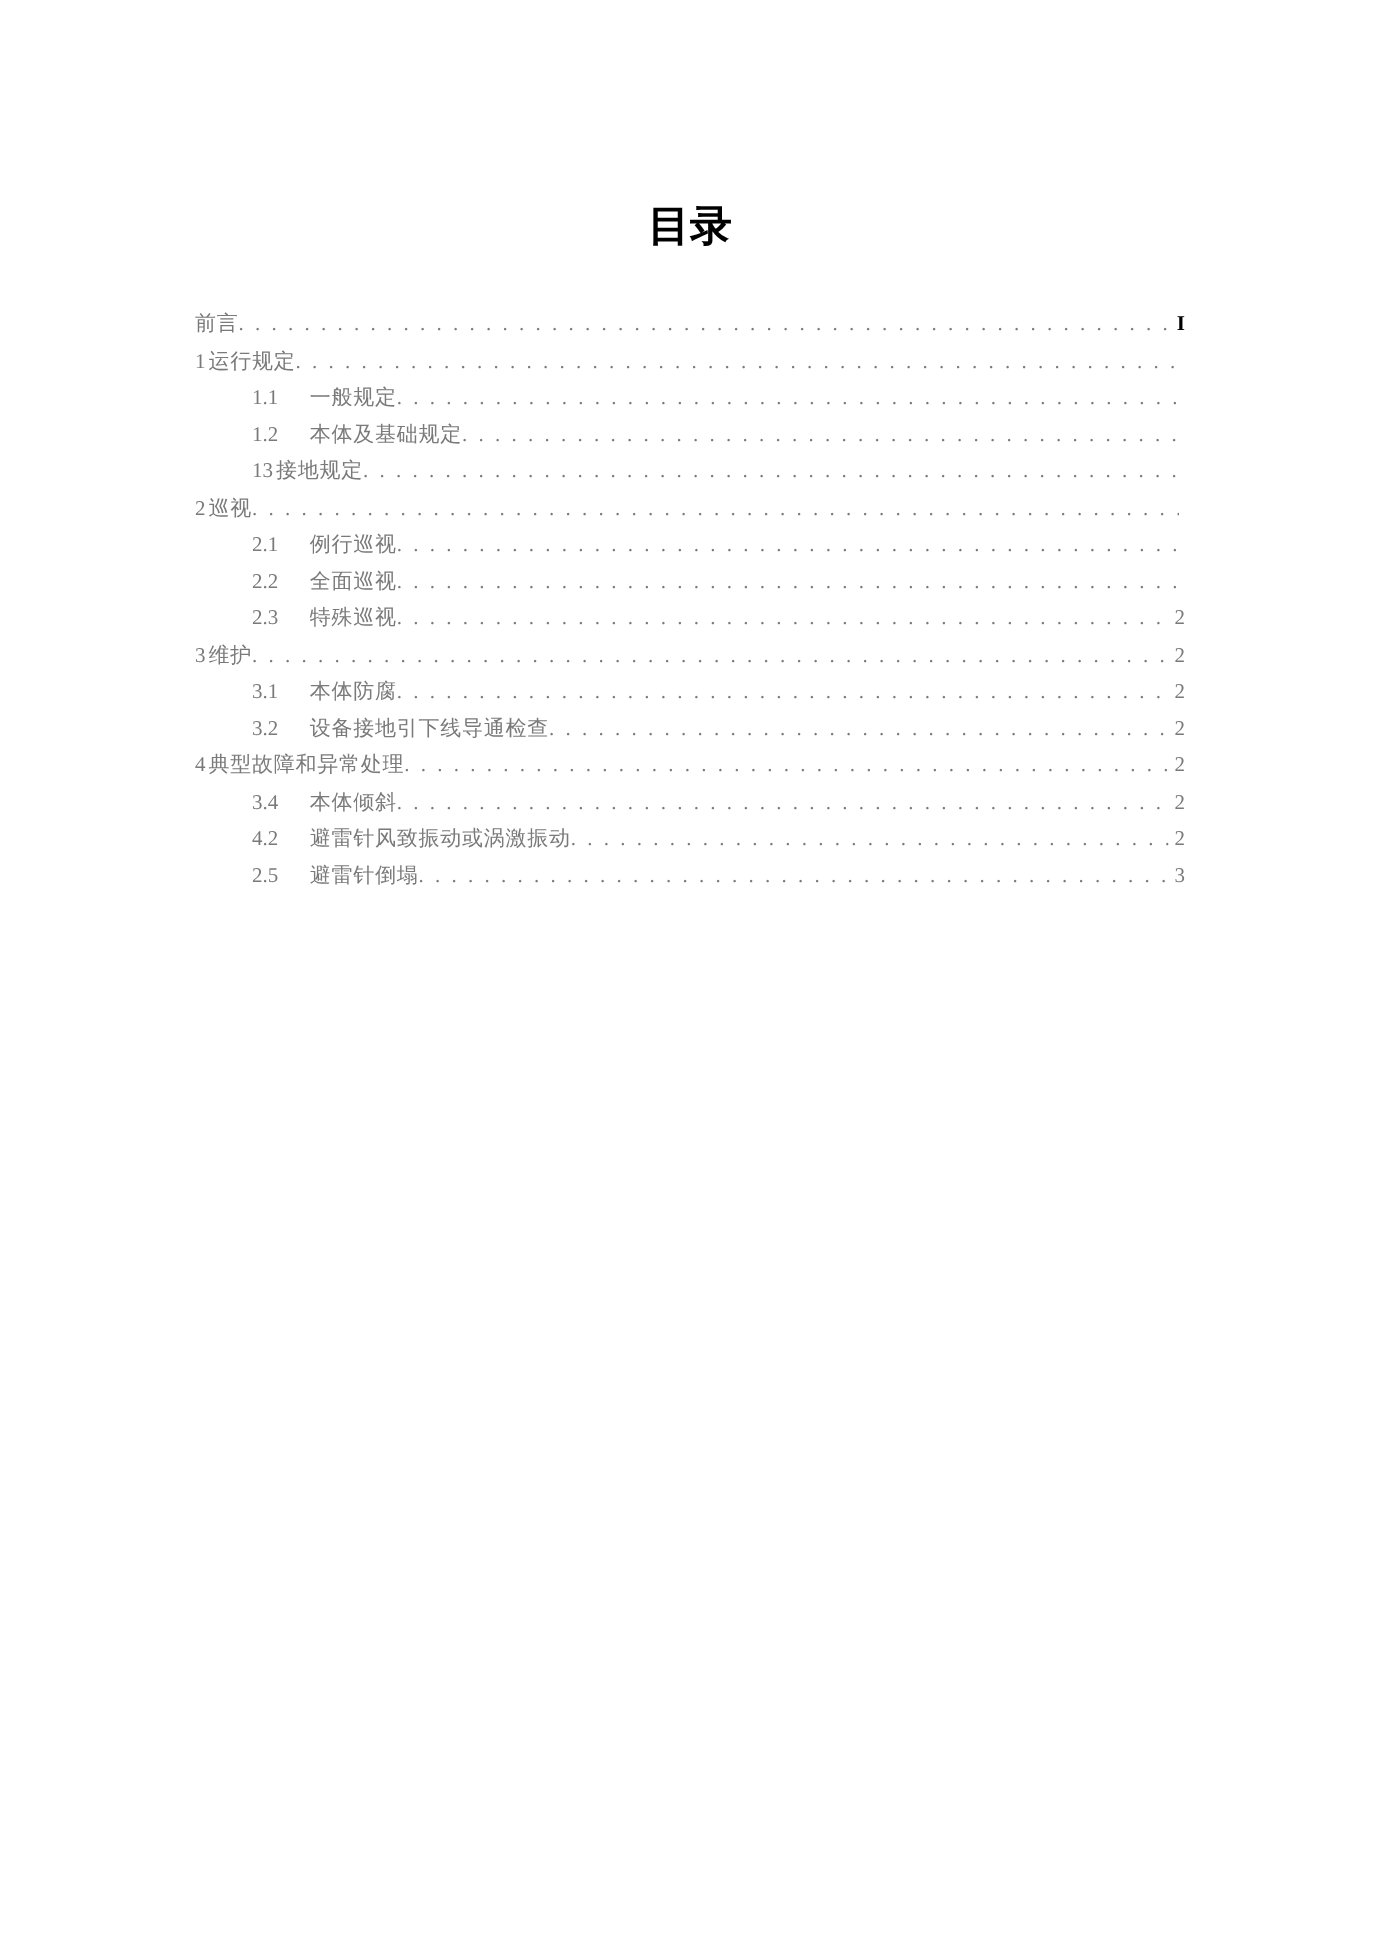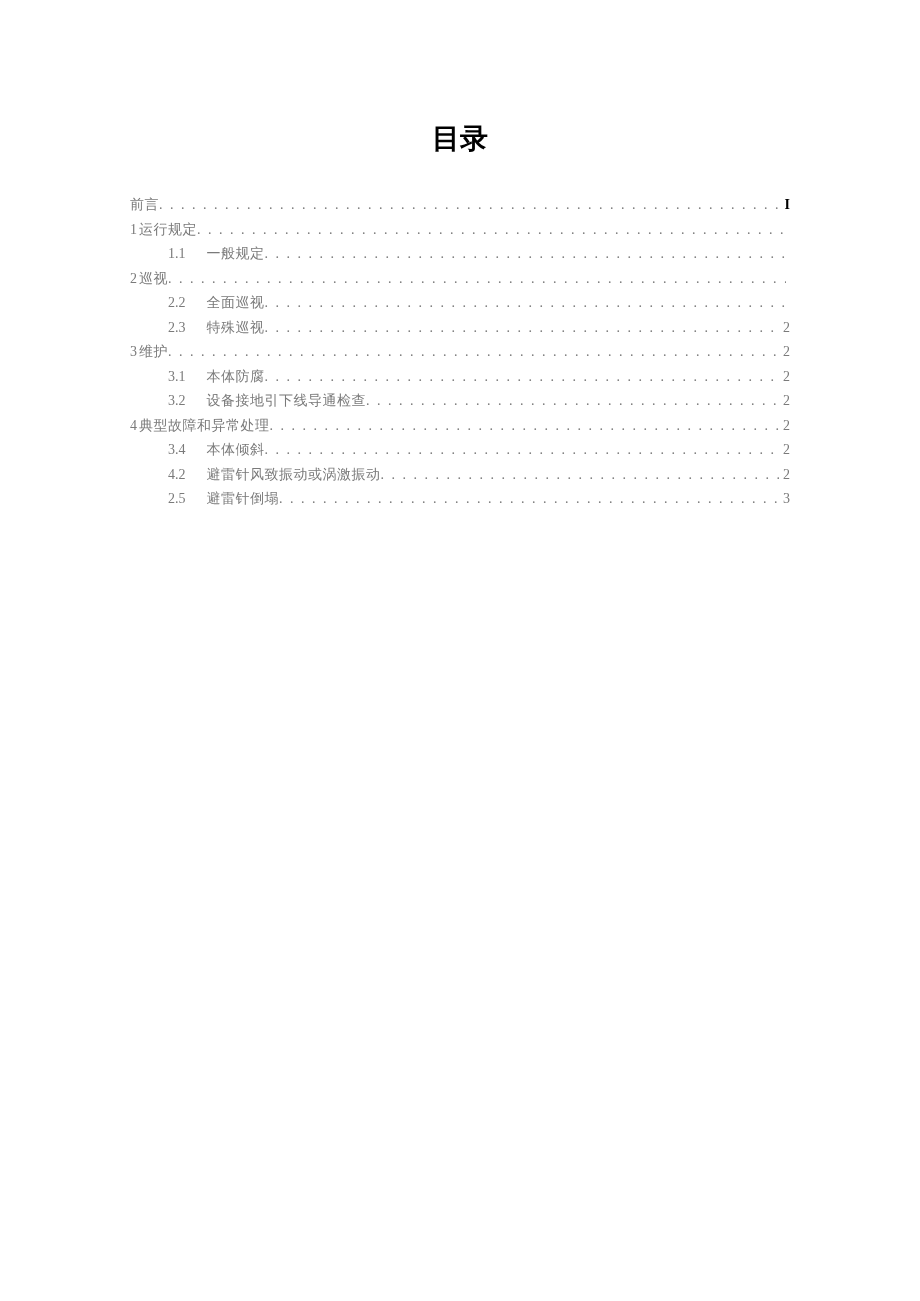--- a/index.html
+++ b/index.html
@@ -17,20 +17,21 @@
     .page {
       padding: 120px 130px 0 130px;
     }
     .title {
       text-align: center;
       font-size: 28px;
       font-weight: bold;
       color: #000000;
       margin-bottom: 35px;
       font-family: "SimHei", "黑体", sans-serif;
+      margin-top: 12px;
     }
     .toc-entry {
       display: flex;
       align-items: flex-start;
       font-size: 14px;
       line-height: 1.75;
       color: #7a7a7a;
       white-space: nowrap;
     }
     .toc-entry.level-0 {
@@ -82,23 +83,41 @@
         <span class="entry-title">运行规定</span>
         <span class="dots"></span>
         <span class="entry-page"></span>
       </div>
       <div class="toc-entry level-1">
         <span class="entry-num">1.1</span>
         <span class="entry-title">一般规定</span>
         <span class="dots"></span>
         <span class="entry-page"></span>
       </div>
+      <div class="toc-entry level-1">
+        <span class="entry-num">1.2</span>
+        <span class="entry-title">本体及基础规定</span>
+        <span class="dots"></span>
+        <span class="entry-page"></span>
+      </div>
+      <div class="toc-entry level-1">
+        <span class="entry-num tight">13</span>
+        <span class="entry-title">接地规定</span>
+        <span class="dots"></span>
+        <span class="entry-page"></span>
+      </div>
       <div class="toc-entry level-0">
         <span class="entry-num tight">2</span>
         <span class="entry-title">巡视</span>
+        <span class="dots"></span>
+        <span class="entry-page"></span>
+      </div>
+      <div class="toc-entry level-1">
+        <span class="entry-num">2.1</span>
+        <span class="entry-title">例行巡视</span>
         <span class="dots"></span>
         <span class="entry-page"></span>
       </div>
       <div class="toc-entry level-1">
         <span class="entry-num">2.2</span>
         <span class="entry-title">全面巡视</span>
         <span class="dots"></span>
         <span class="entry-page"></span>
       </div>
       <div class="toc-entry level-1">

